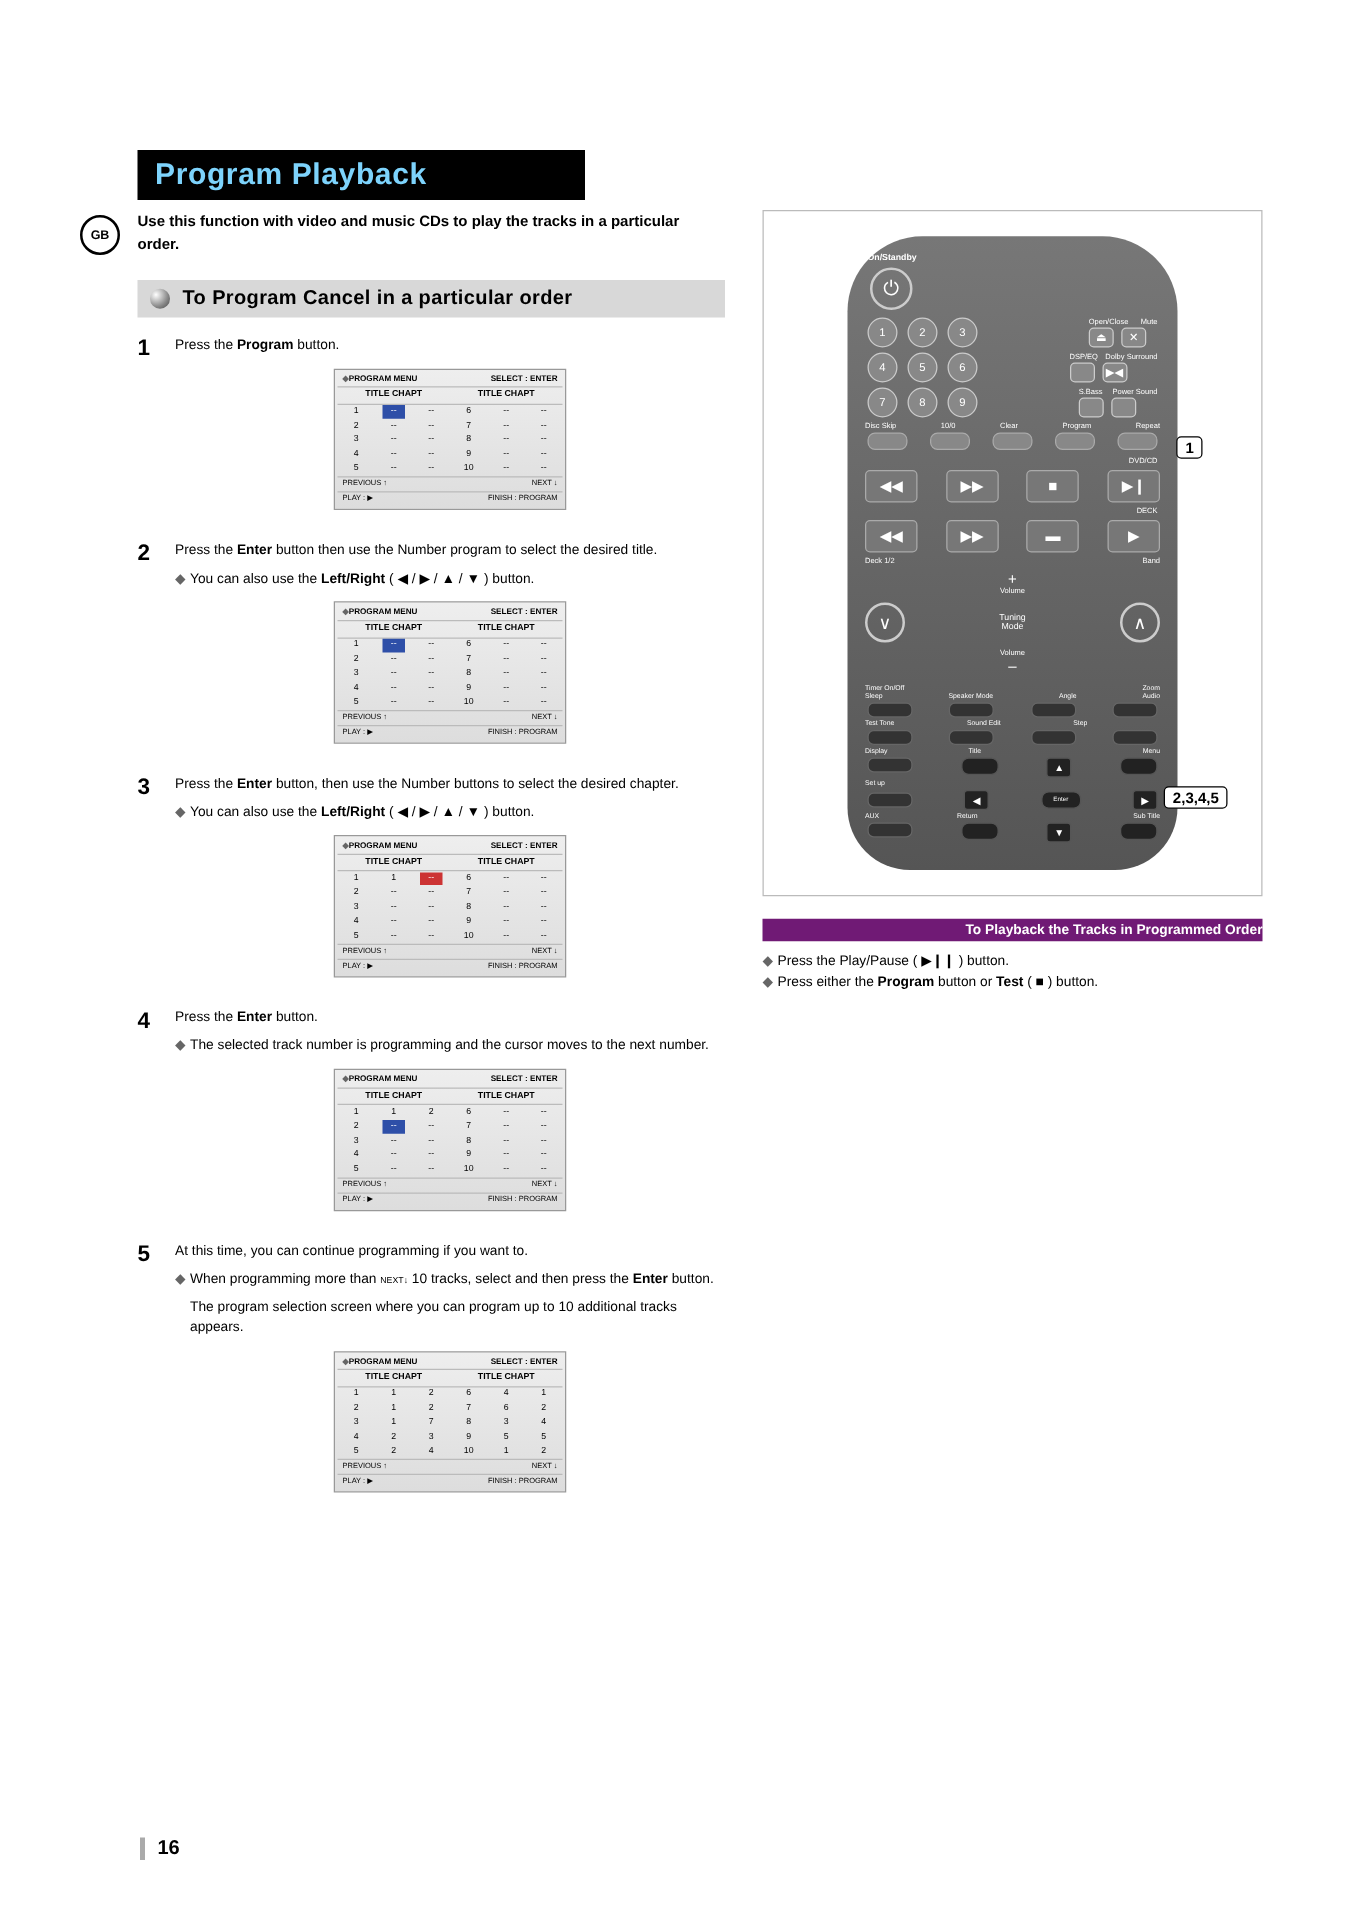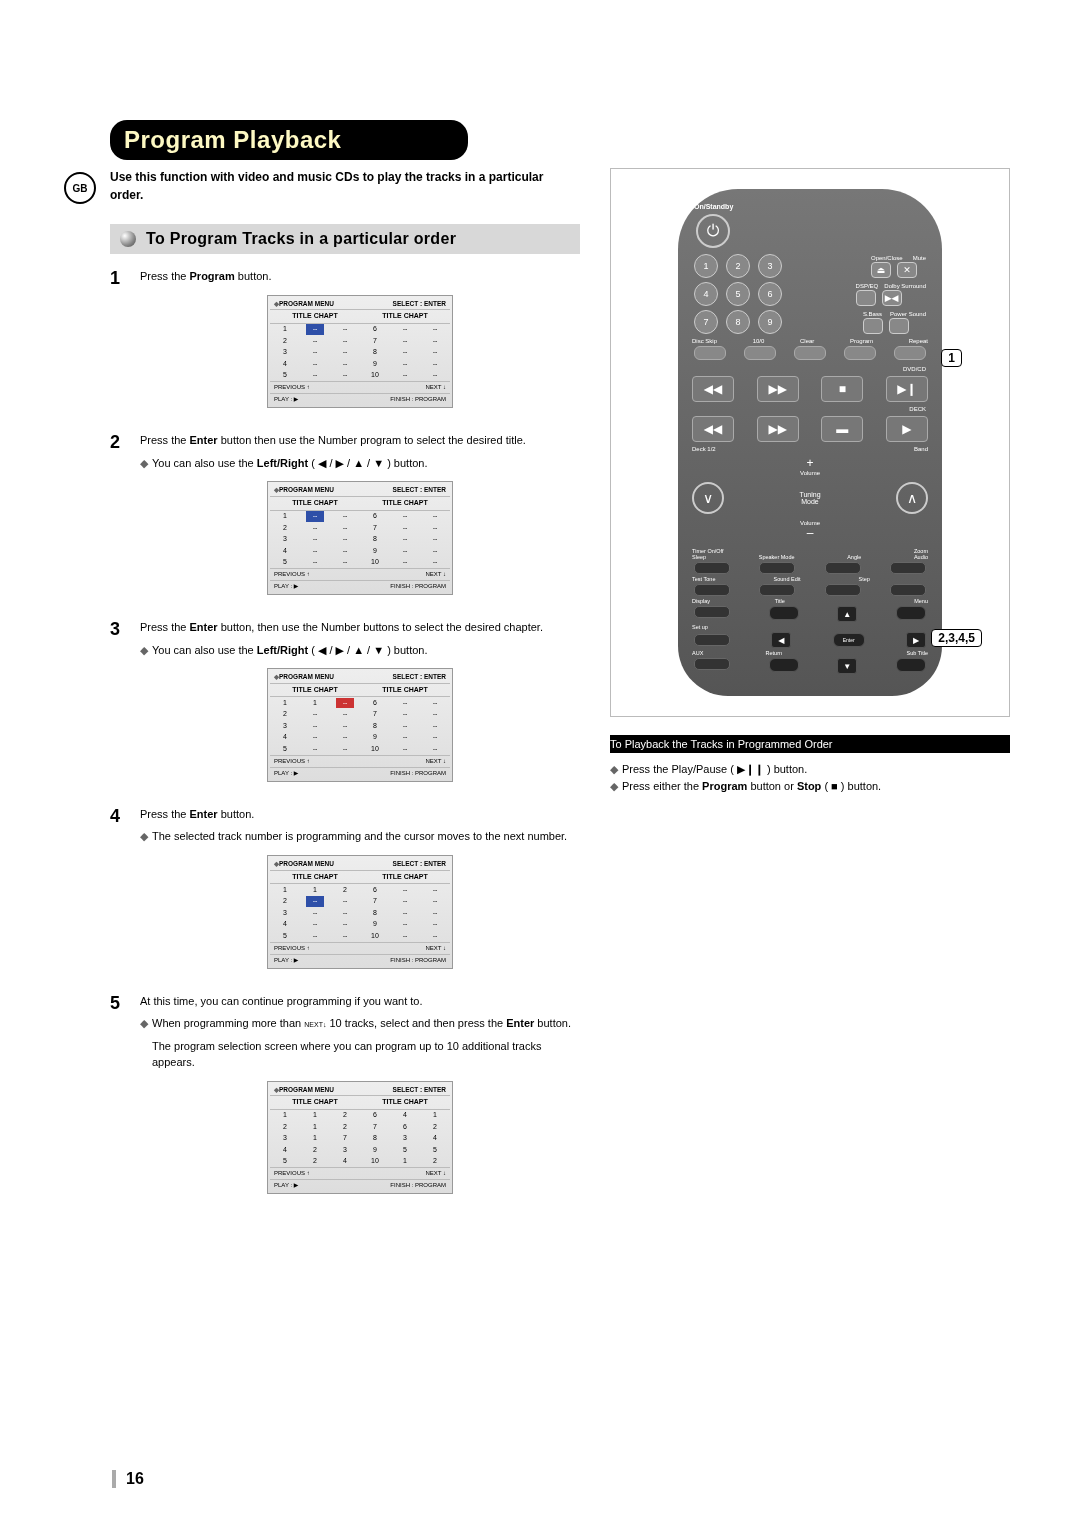--- a/index.html
+++ b/index.html
@@ -1,18 +1,18 @@
 <!DOCTYPE html>
 <html><head>
 <meta charset="utf-8">
 <style>
   body{margin:0;background:#fff;font-family:Arial,Helvetica,sans-serif;color:#000;width:1080px;}
   .page{position:relative;width:1080px;height:1528px;padding:120px 60px 40px 110px;box-sizing:border-box;}
   .gb-circle{position:absolute;left:64px;top:172px;width:28px;height:28px;border:2px solid #000;border-radius:50%;display:flex;align-items:center;justify-content:center;font-size:10px;font-weight:bold;}
-  .title-bar{background:#000;color:#fef9c3;font-size:24px;font-weight:bold;padding:6px 14px;width:330px;letter-spacing:.5px;border-radius:17px;}
+  .title-bar{background:#000;color:#7dd3fc;font-size:24px;font-weight:bold;padding:6px 14px;width:330px;letter-spacing:.5px;}
   .columns{display:flex;gap:30px;margin-top:8px;}
   .leftcol{width:470px;}
   .rightcol{width:400px;}
   .intro{font-size:12px;font-weight:bold;line-height:1.5;margin-bottom:20px;}
   .section-h{display:flex;align-items:center;background:#d8d8d8;font-size:16px;font-weight:bold;padding:6px 10px;margin:10px 0 14px;letter-spacing:.3px;}
   .dot{width:16px;height:16px;border-radius:50%;background:radial-gradient(circle at 30% 30%,#fff,#888 60%,#444);margin-right:10px;flex:none;}
   .step{display:flex;gap:12px;margin:14px 0;}
   .step-num{font-size:18px;font-weight:bold;width:18px;flex:none;}
   .step-body{font-size:11px;line-height:1.5;flex:1;}
   .step-body .bold{font-weight:bold;}
@@ -45,40 +45,40 @@
   .r-arrow{width:28px;height:28px;border:2px solid #ccc;border-radius:50%;display:flex;align-items:center;justify-content:center;font-size:14px;}
   .r-tune-c{text-align:center;font-size:7px;}
   .r-small-pill{width:34px;height:10px;border-radius:5px;background:#333;border:1px solid #666;}
   .r-sp-row{display:flex;justify-content:space-between;margin:2px 4px;gap:6px;}
   .r-sp-lbls{display:flex;justify-content:space-between;margin:0 2px;font-size:5.5px;}
   .r-enter{width:30px;height:12px;border-radius:6px;background:#222;border:1px solid #555;display:flex;align-items:center;justify-content:center;font-size:5px;}
   .r-sq{width:18px;height:14px;border-radius:3px;background:#222;border:1px solid #555;display:flex;align-items:center;justify-content:center;font-size:8px;}
   .callout{position:absolute;background:#fff;color:#000;border:1px solid #000;border-radius:4px;font-size:12px;font-weight:bold;padding:1px 6px;}
   .co1{right:-20px;top:160px;}
   .co2{right:-40px;top:440px;}
-  .sub-h{background:#000000;color:#fff;font-size:11px;font-weight:normal;text-align:left;padding:3px 0;margin:18px 0 8px;}
+  .sub-h{background:#701a75;color:#fff;font-size:11px;font-weight:bold;text-align:right;padding:3px 0;margin:18px 0 8px;}
   .sub-body{font-size:11px;line-height:1.5;}
   .page-num{position:absolute;left:112px;bottom:40px;font-size:16px;font-weight:bold;border-left:4px solid #aaa;padding-left:10px;}
   .next-arrow{font-size:7px;}
 </style>
 </head>
 <body>
 
 <div class="page">
   <div class="gb-circle">GB</div>
   <div class="title-bar">Program Playback</div>
 
   <div class="columns">
 
     <div class="leftcol">
       <div class="intro">Use this function with video and music CDs to play the tracks in a particular order.</div>
 
       <div class="section-h">
         <span class="dot"></span>
-        <span>To Program Tracks in a particular order</span>
+        <span>To Program Cancel in a particular order</span>
       </div>
 
       <div class="step">
         <div class="step-num">1</div>
         <div class="step-body">
           <span>Press the </span><span class="bold">Program</span><span> button.</span>
           <div class="menu" id="menu1">
               <div class="menu-title">
                 <span><span class="d">◆</span>PROGRAM MENU</span>
                 <span>SELECT : ENTER</span>
@@ -583,18 +583,18 @@
               <div class="r-enter" style="width:28px;"></div>
               <div class="r-sq">▼</div>
               <div class="r-enter" style="width:28px;"></div>
             </div>
         </div>
       </div>
 
       <div class="sub-h">To Playback the Tracks in Programmed Order</div>
       <div class="sub-body"><span class="diamond">◆</span><span>Press the </span><span class="bold" style="font-weight:normal;">Play/Pause</span><span> ( ▶❙❙ ) button.</span></div>
 
-      <div class="sub-body"><span class="diamond">◆</span><span>Press either the </span><span style="font-weight:bold;">Program</span><span> button or </span><span style="font-weight:bold;">Stop</span><span> ( ■ ) button.</span></div>
+      <div class="sub-body"><span class="diamond">◆</span><span>Press either the </span><span style="font-weight:bold;">Program</span><span> button or </span><span style="font-weight:bold;">Test</span><span> ( ■ ) button.</span></div>
     </div>
   </div>
 
   <div class="page-num">16</div>
 </div>
 
 </body></html>

